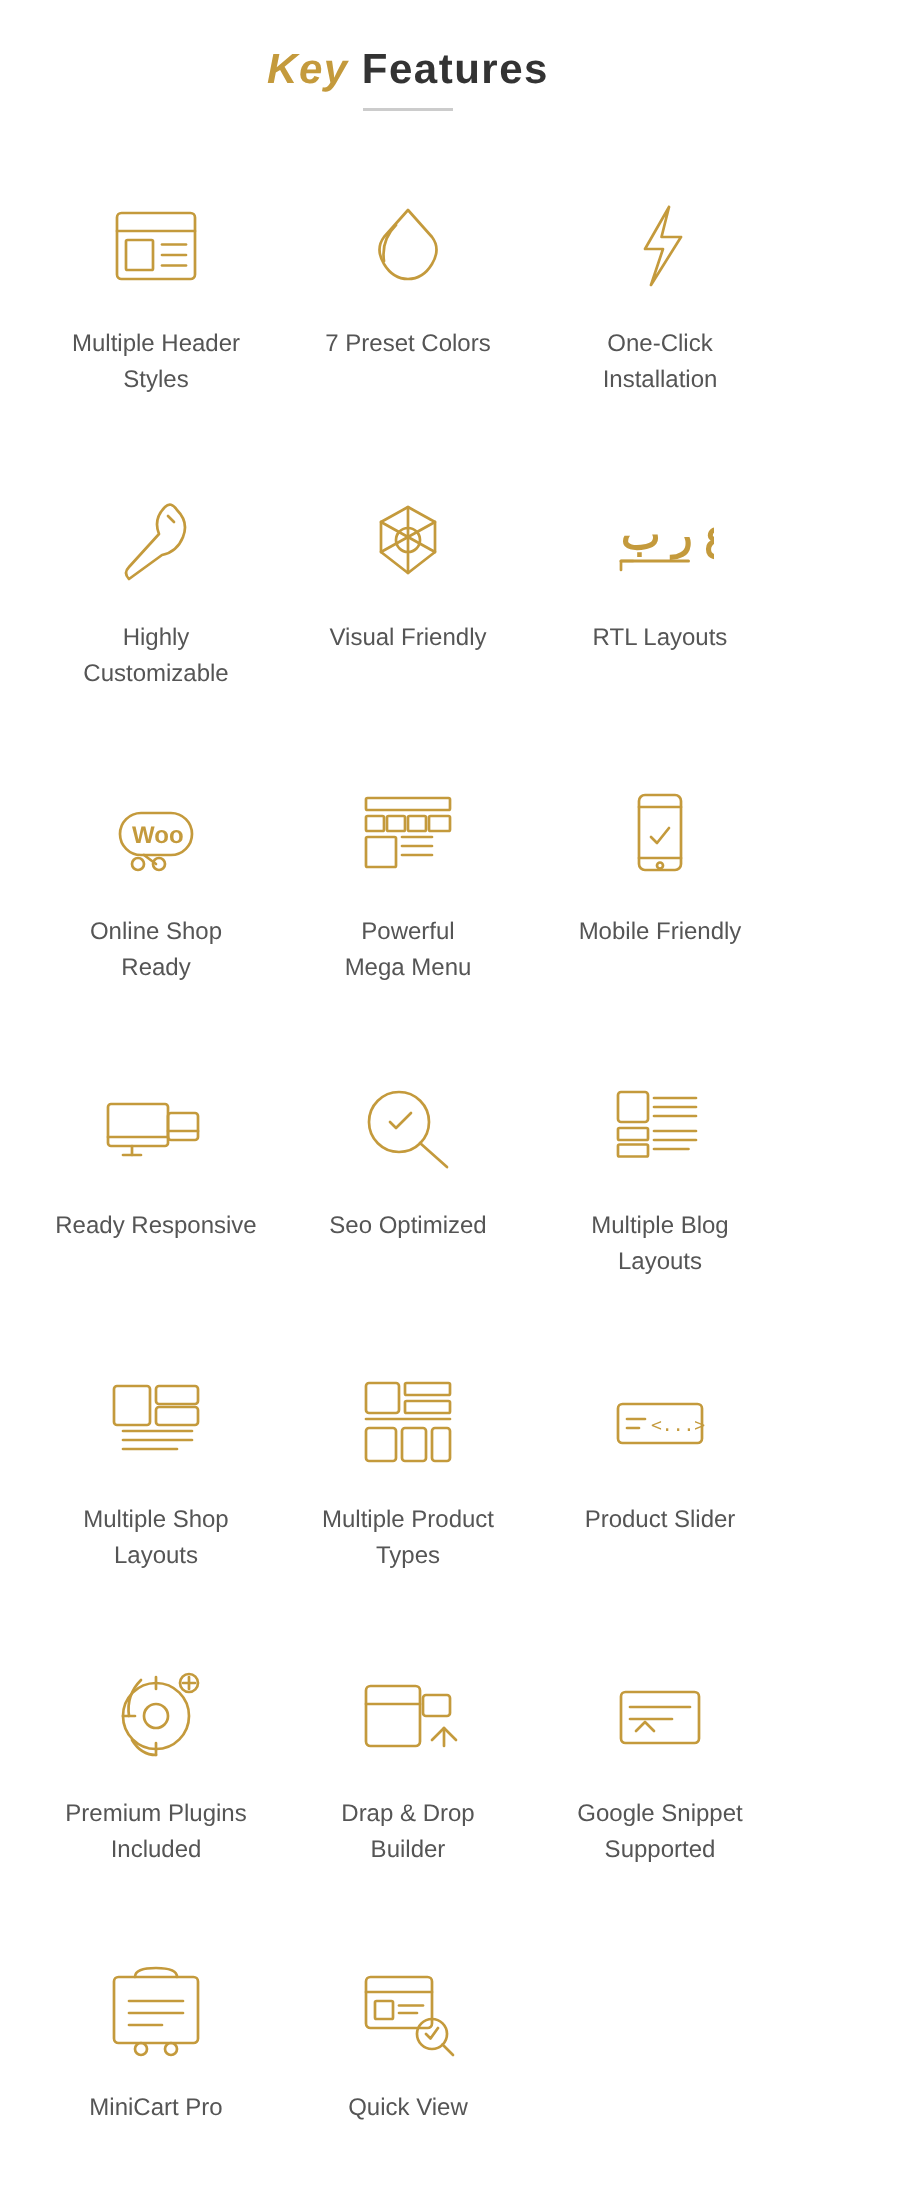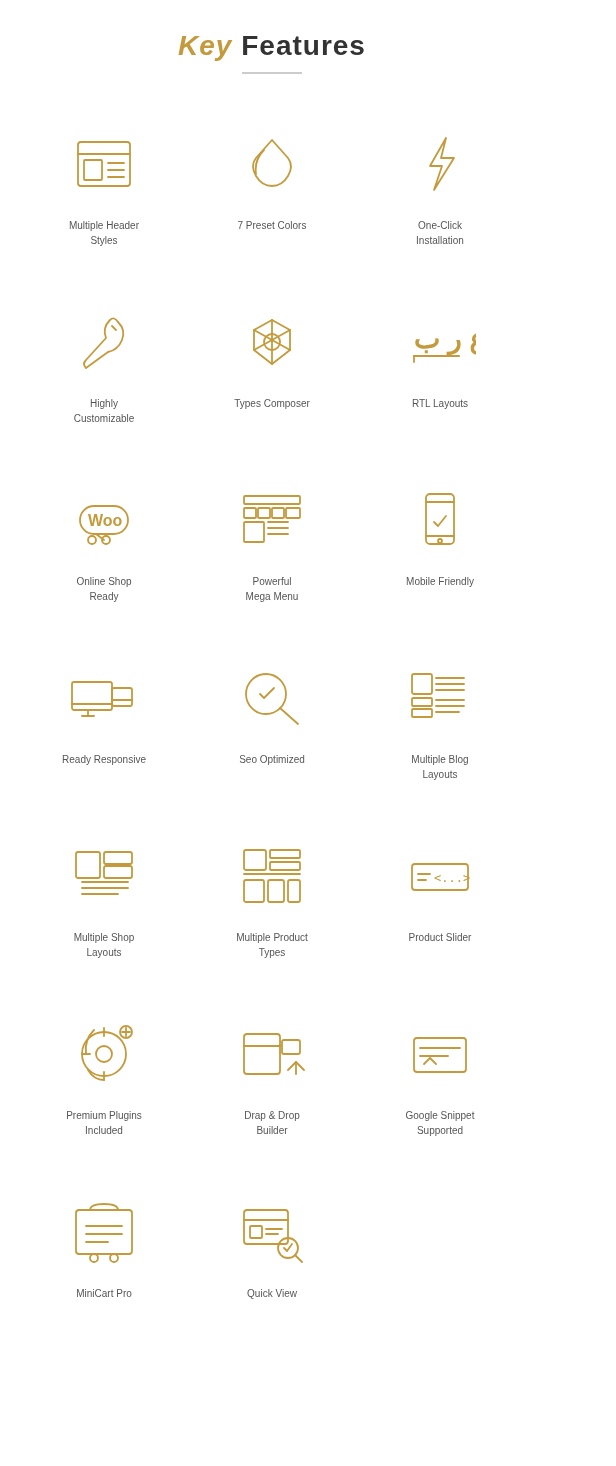--- a/index.html
+++ b/index.html
@@ -57,21 +57,21 @@
     .feature-icon svg {
       width: 72px;
       height: 72px;
       fill: none;
       stroke: #c49a3c;
       stroke-width: 1.8;
       stroke-linecap: round;
       stroke-linejoin: round;
     }
     .feature-label {
-      font-size: 10px;
+      font-size: 16px;
       color: #555;
       line-height: 1.5;
       font-weight: 400;
     }
   </style>
 </head>
 <body>
 
 <div class="page-wrapper">
   <div class="heading">
@@ -123,21 +123,21 @@
       <div class="feature-item">
         <div class="feature-icon">
           <svg viewBox="0 0 72 72" fill="none" stroke="#c49a3c" stroke-width="1.8" stroke-linecap="round" stroke-linejoin="round">
             <path d="M36 14 L54 24 L54 44 L36 58 L18 44 L18 24 Z"></path>
         <path d="M36 14 L36 58"></path>
         <path d="M18 24 L54 44"></path>
         <path d="M54 24 L18 44"></path>
         <circle cx="36" cy="36" r="8"></circle>
           </svg>
         </div>
-        <div class="feature-label">Types Composer</div>
+        <div class="feature-label">Visual Friendly</div>
       </div>
       <div class="feature-item">
         <div class="feature-icon">
           <svg viewBox="0 0 72 72" fill="none" stroke="#c49a3c" stroke-width="1.8" stroke-linecap="round" stroke-linejoin="round">
             <text x="10" y="42" font-size="28" font-family="Arial" fill="#c49a3c" stroke="none" font-weight="bold">ع ر ب</text>
         <line x1="10" y1="50" x2="55" y2="50" stroke="#c49a3c" stroke-width="2"></line>
         <polyline points="18,50 10,50 10,56" fill="none"></polyline>
           </svg>
         </div>
         <div class="feature-label">RTL Layouts</div>

